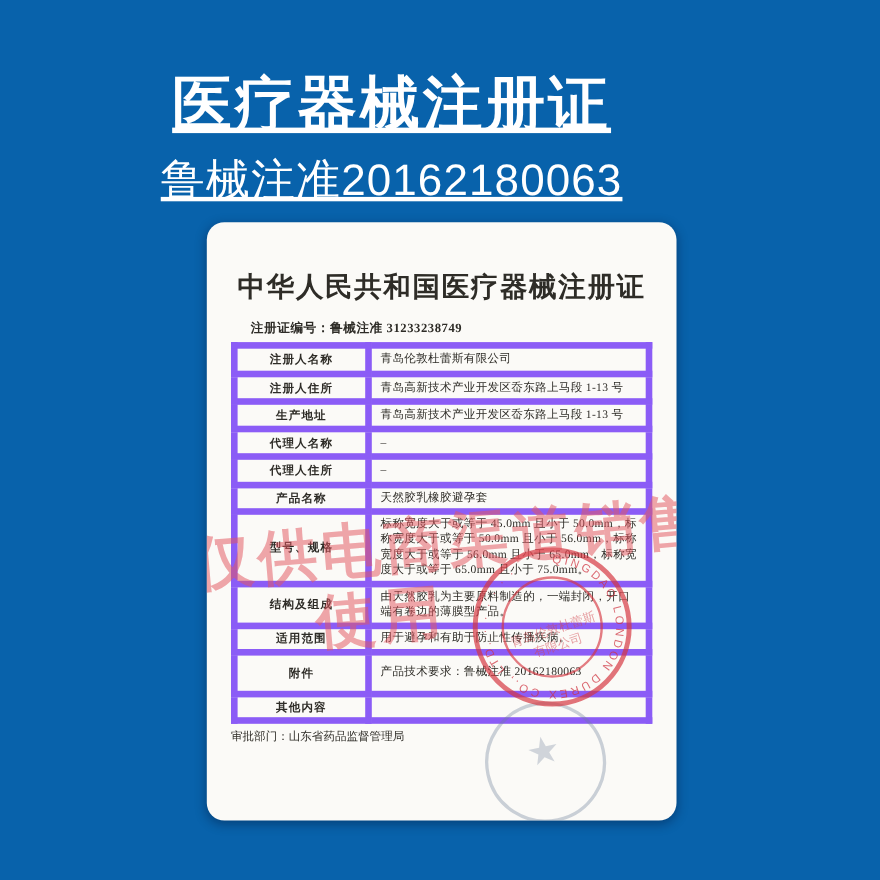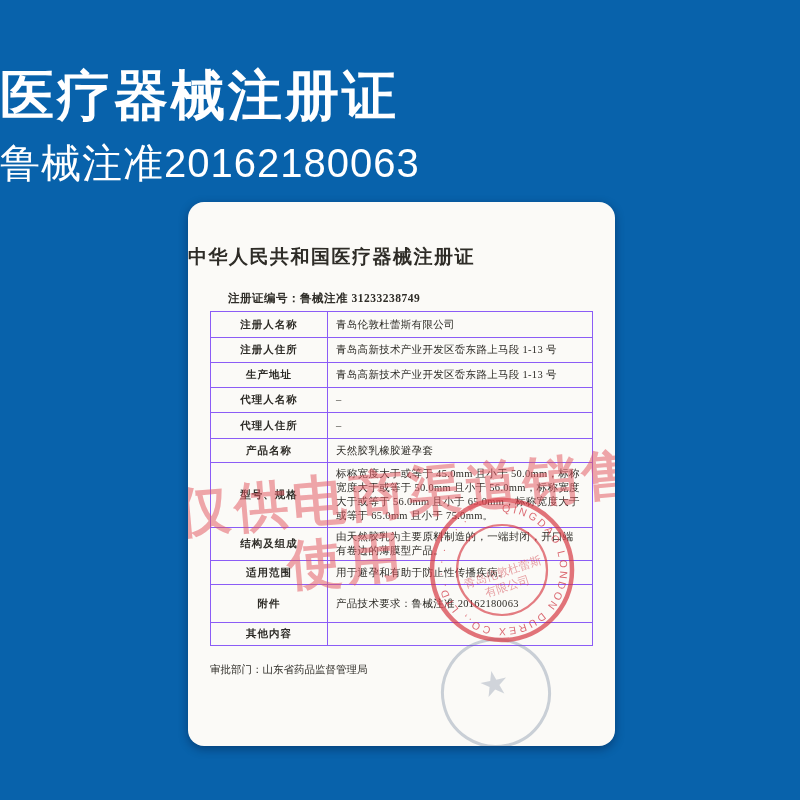--- a/index.html
+++ b/index.html
@@ -2,43 +2,43 @@
 <html><head>
 <meta charset="utf-8">
 <style>
   html,body{margin:0;padding:0;}
   body{
     width:800px;height:800px;position:relative;overflow:hidden;
     background:#0862ab;
     font-family:"Liberation Sans",sans-serif;
   }
   
-  .banner{position:absolute;top:64px;left:0;width:712px;text-align:left;color:#ffffff;}
+  .banner{position:absolute;top:64px;left:0;width:712px;text-align:center;color:#ffffff;text-decoration:underline;}
   .banner-title{font-size:54px;font-weight:600;letter-spacing:3px;line-height:1.15;}
   .banner-sub{font-size:40px;font-weight:400;letter-spacing:1px;margin-top:10px;color:#ffffff;}
 
   
   .card{
     position:absolute;left:188px;top:202px;width:427px;height:544px;
     background:#fbfaf7;border-radius:16px;overflow:hidden;
     box-shadow:0 3px 10px rgba(0,10,40,.38);
     font-family:"Liberation Serif","DejaVu Serif",serif;color:#2e2c27;
   }
   .cert-title{
-    text-align:left;margin-top:42px;font-size:19px;font-weight:700;letter-spacing:1.5px;
+    text-align:center;margin-top:42px;font-size:25px;font-weight:700;letter-spacing:1.5px;
   }
   .cert-no{
     position:absolute;left:40px;top:89px;font-size:11.5px;font-weight:700;letter-spacing:.5px;
   }
   table.cert{
     position:absolute;left:22px;top:109px;width:383px;
     border-collapse:collapse;table-layout:fixed;
     font-size:10.5px;
   }
-  table.cert td{border:1px solid #8b5cf6;vertical-align:middle;}
+  table.cert td{border:6px solid #8b5cf6;vertical-align:middle;}
   td.lbl{width:112px;text-align:center;font-weight:700;letter-spacing:1px;padding:2px;}
   td.val{padding:2px 8px;line-height:14px;letter-spacing:.3px;font-family:Liberation Serif, serif;}
 
   
   .foot-dept{position:absolute;left:22px;top:461px;font-size:10.5px;font-weight:400;}
   .foot-dates{position:absolute;left:230px;top:454px;font-size:10.5px;line-height:15.5px;}
   .foot-seal-note{margin-top:3px;padding-left:6px;}
 
   
   .wm{

